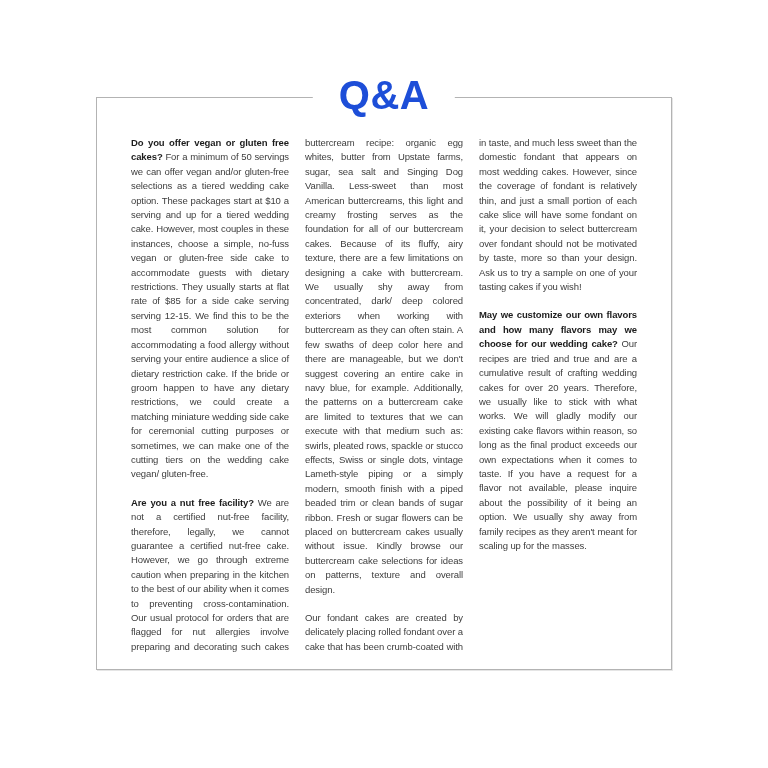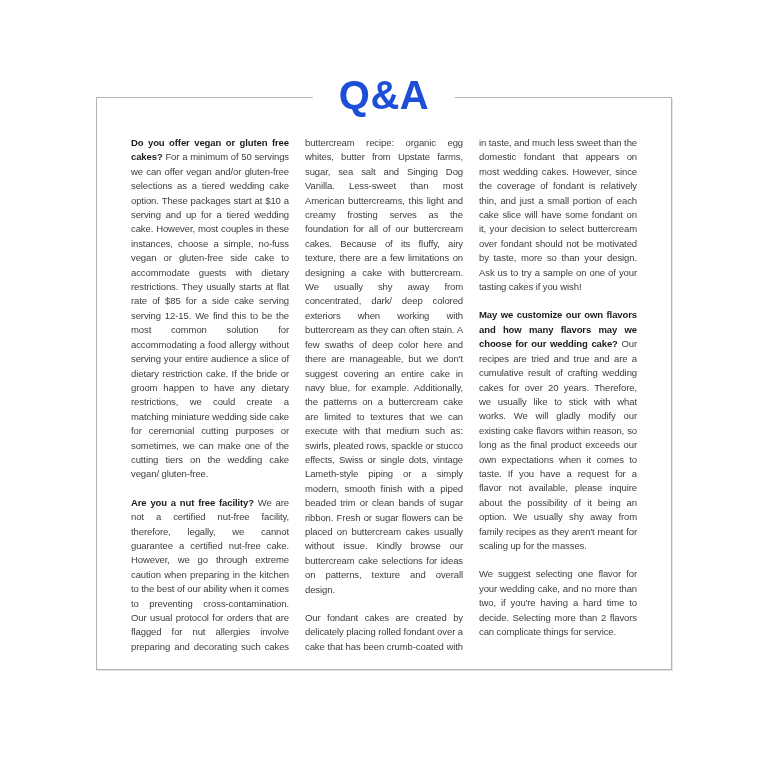--- a/index.html
+++ b/index.html
@@ -78,16 +78,15 @@
         <p class="qa-para"><span class="qa-q">Do you offer vegan or gluten free cakes? </span><span class="qa-a">For a minimum of 50 servings we can offer vegan and/or gluten-free selections as a tiered wedding cake option. These packages start at $10 a serving and up for a tiered wedding cake. However, most couples in these instances, choose a simple, no-fuss vegan or gluten-free side cake to accommodate guests with dietary restrictions. They usually starts at flat rate of $85 for a side cake serving serving 12-15. We find this to be the most common solution for accommodating a food allergy without serving your entire audience a slice of dietary restriction cake. If the bride or groom happen to have any dietary restrictions, we could create a matching miniature wedding side cake for ceremonial cutting purposes or sometimes, we can make one of the cutting tiers on the wedding cake vegan/ gluten-free.</span></p>
         <p class="qa-para"><span class="qa-q">Are you a nut free facility? </span><span class="qa-a">We are not a certified nut-free facility, therefore, legally, we cannot guarantee a certified nut-free cake. However, we go through extreme caution when preparing in the kitchen to the best of our ability when it comes to preventing cross-contamination. Our usual protocol for orders that are flagged for nut allergies involve preparing and decorating such cakes at the start of the day, before any other cake ingredients are exposed to anything any potential allergens. Once complete, these cakes are fully boxed and sealed for extra measure.</span></p>
       </div>
       <div class="qa-col">
         <p class="qa-para"><span class="qa-a">buttercream recipe: organic egg whites, butter from Upstate farms, sugar, sea salt and Singing Dog Vanilla. Less-sweet than most American buttercreams, this light and creamy frosting serves as the foundation for all of our buttercream cakes. Because of its fluffy, airy texture, there are a few limitations on designing a cake with buttercream. We usually shy away from concentrated, dark/ deep colored exteriors when working with buttercream as they can often stain. A few swaths of deep color here and there are manageable, but we don't suggest covering an entire cake in navy blue, for example. Additionally, the patterns on a buttercream cake are limited to textures that we can execute with that medium such as: swirls, pleated rows, spackle or stucco effects, Swiss or single dots, vintage Lameth-style piping or a simply modern, smooth finish with a piped beaded trim or clean bands of sugar ribbon. Fresh or sugar flowers can be placed on buttercream cakes usually without issue. Kindly browse our buttercream cake selections for ideas on patterns, texture and overall design.</span></p>
         <p class="qa-para"><span class="qa-a">Our fondant cakes are created by delicately placing rolled fondant over a cake that has been crumb-coated with a light layer of our signature buttercream. This thin layer of fondant will yield a smooth, porcelain like finish and is ideal if your end goal is either a deep, dark or bright colored exterior color, incorporating a lot of metallics, envisioning intricate patterns and designs, quilting and ruffles, and heavy sugar floral coverage. Our imported fondant is soft, with a pleasant melt-in-your mouth texture, delectable</span></p>
       </div>
       <div class="qa-col">
         <p class="qa-para"><span class="qa-a">in taste, and much less sweet than the domestic fondant that appears on most wedding cakes. However, since the coverage of fondant is relatively thin, and just a small portion of each cake slice will have some fondant on it, your decision to select buttercream over fondant should not be motivated by taste, more so than your design. Ask us to try a sample on one of your tasting cakes if you wish!</span></p>
         <p class="qa-para"><span class="qa-q">May we customize our own flavors and how many flavors may we choose for our wedding cake? </span><span class="qa-a">Our recipes are tried and true and are a cumulative result of crafting wedding cakes for over 20 years. Therefore, we usually like to stick with what works. We will gladly modify our existing cake flavors within reason, so long as the final product exceeds our own expectations when it comes to taste. If you have a request for a flavor not available, please inquire about the possibility of it being an option. We usually shy away from family recipes as they aren't meant for scaling up for the masses.</span></p>
-        <p class="qa-para"><span class="qa-a">We suggest selecting one flavor for your wedding cake, and no more than two, if you're having a hard time to decide. Selecting more than 2 flavors can complicate things for service.</span></p>
       </div>
     </div>
 </div>
 
 </body></html>

